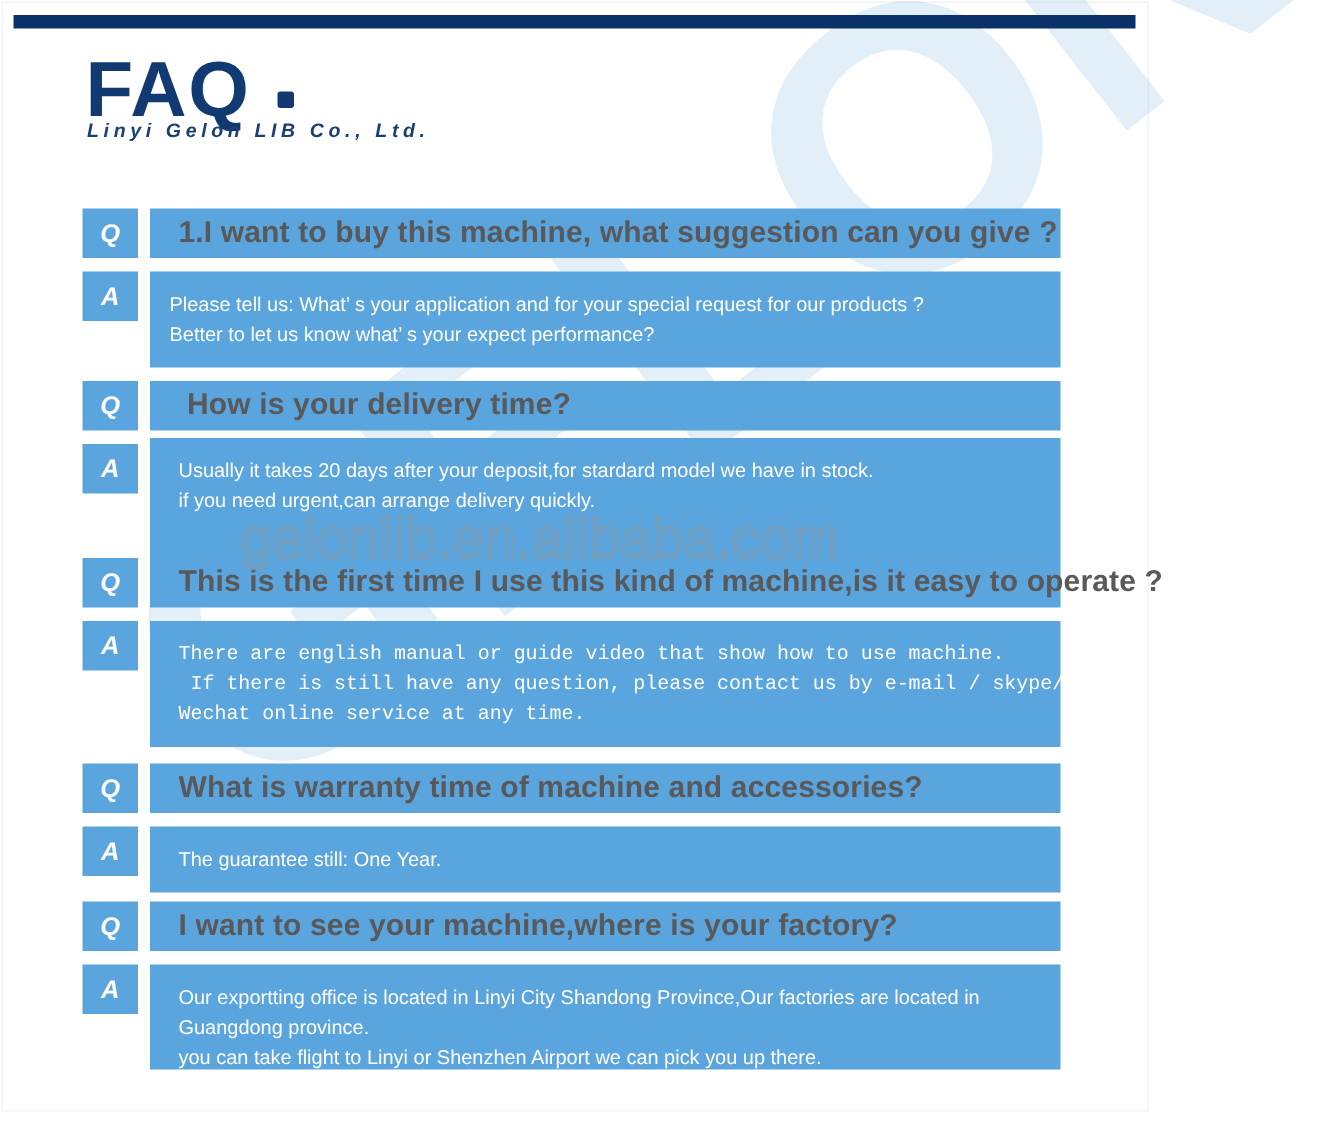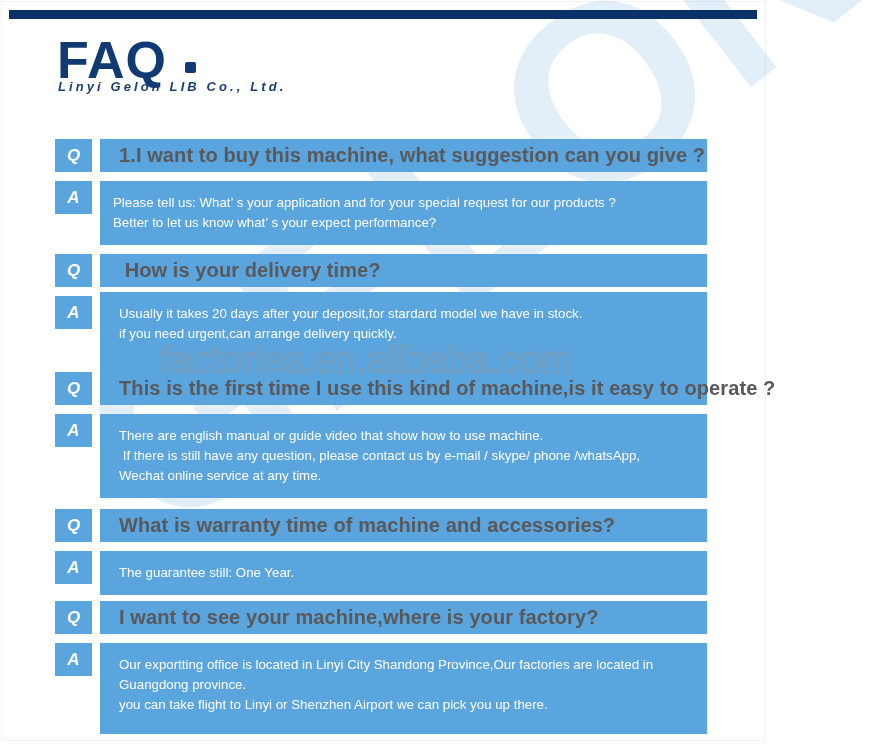--- a/index.html
+++ b/index.html
@@ -211,40 +211,40 @@
       <div class="badge a-badge faq-row" style="top: 296px;">A</div>
       <div class="bar a-bar faq-row" style="top: 292px; height: 80px;">
         <div class="a-line">Usually it takes 20 days after your deposit,for stardard model we have in stock.</div>
         <div class="a-line">if you need urgent,can arrange delivery quickly.</div>
       </div>
       <div class="badge q-badge faq-row" style="top: 372px;">Q</div>
       <div class="bar q-bar faq-row" style="top: 372px;">
         <span class="q-text">This is the first time I use this kind of machine,is it easy to operate ?</span>
       </div>
       <div class="badge a-badge faq-row" style="top: 414px;">A</div>
-      <div class="bar a-bar faq-row" style="top: 414px; height: 84px;">
+      <div class="bar a-bar faq-row" style="top: 414px; height: 84px; font-family: Liberation Mono, monospace;">
         <div class="a-line">There are english manual or guide video that show how to use machine.</div>
         <div class="a-line"> If there is still have any question, please contact us by e-mail / skype/ phone /whatsApp,</div>
         <div class="a-line">Wechat online service at any time.</div>
       </div>
       <div class="badge q-badge faq-row" style="top: 509px;">Q</div>
       <div class="bar q-bar faq-row" style="top: 509px;">
         <span class="q-text">What is warranty time of machine and accessories?</span>
       </div>
       <div class="badge a-badge faq-row" style="top: 551px;">A</div>
       <div class="bar a-bar faq-row" style="top: 551px; height: 44px;">
         <div class="a-line">The guarantee still: One Year.</div>
       </div>
       <div class="badge q-badge faq-row" style="top: 601px;">Q</div>
       <div class="bar q-bar faq-row" style="top: 601px;">
         <span class="q-text">I want to see your machine,where is your factory?</span>
       </div>
       <div class="badge a-badge faq-row" style="top: 643px;">A</div>
-      <div class="bar a-bar faq-row" style="top: 643px; height: 91px;">
+      <div class="bar a-bar faq-row" style="top: 643px; height: 70px;">
         <div class="a-line">Our exportting office is located in Linyi City Shandong Province,Our factories are located in</div>
         <div class="a-line">Guangdong province.</div>
         <div class="a-line">you can take flight to Linyi or Shenzhen Airport we can pick you up there.</div>
       </div>
     </div>
 
-  <div class="wm-url">factories.en.alibaba.com</div>
+  <div class="wm-url">gelonlib.en.alibaba.com</div>
 
 </div>
 
 </body></html>

